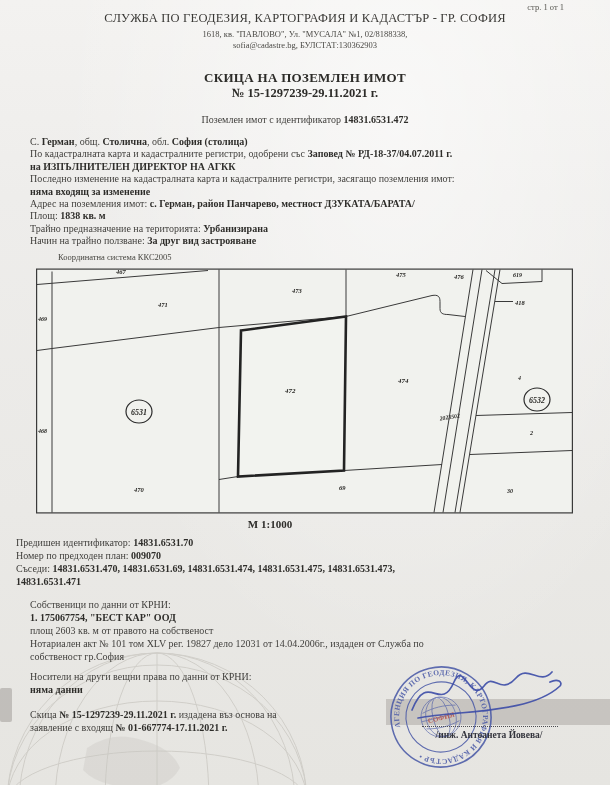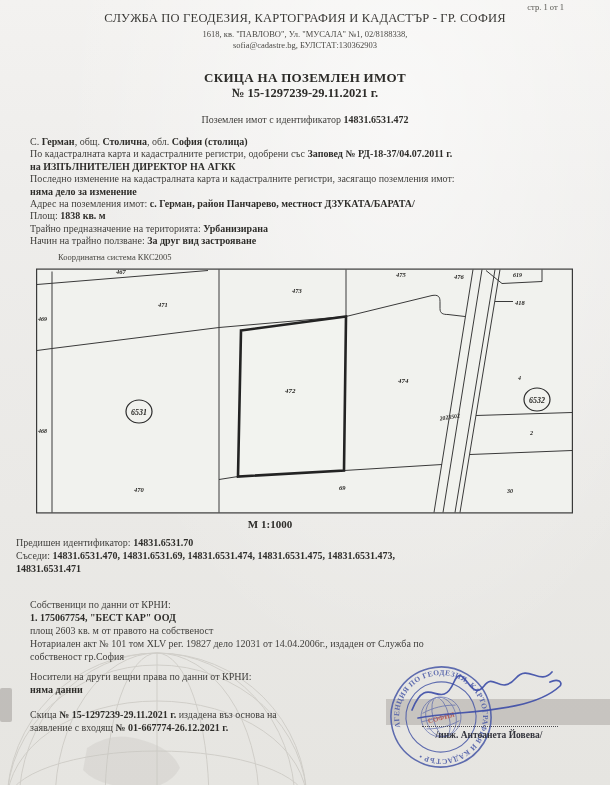--- a/index.html
+++ b/index.html
@@ -70,21 +70,21 @@
   <div class="abs title1 center">СКИЦА НА ПОЗЕМЛЕН ИМОТ</div>
   <div class="abs title2 center">№ 15-1297239-29.11.2021 г.</div>
 
   <div class="abs subtitle center tline"><span>Поземлен имот с идентификатор </span><span class="b">14831.6531.472</span></div>
 
   <div class="abs infoblock">
     <div class="tline"><span>С. </span><span class="b">Герман</span><span>, общ. </span><span class="b">Столична</span><span>, обл. </span><span class="b">София (столица)</span></div>
     <div class="tline"><span>По кадастралната карта и кадастралните регистри, одобрени със </span><span class="b">Заповед № РД-18-37/04.07.2011 г.</span></div>
     <div class="tline"><span class="b">на ИЗПЪЛНИТЕЛЕН ДИРЕКТОР НА АГКК</span></div>
     <div class="tline"><span>Последно изменение на кадастралната карта и кадастралните регистри, засягащо поземления имот:</span></div>
-    <div class="tline"><span class="b">няма дело за изменение</span></div>
+    <div class="tline"><span class="b">няма входящ за изменение</span></div>
     <div class="tline"><span>Адрес на поземления имот: </span><span class="b">с. Герман, район Панчарево, местност ДЗУКАТА/БАРАТА/</span></div>
     <div class="tline"><span>Площ: </span><span class="b">1838 кв. м</span></div>
     <div class="tline"><span>Трайно предназначение на територията: </span><span class="b">Урбанизирана</span></div>
     <div class="tline"><span>Начин на трайно ползване: </span><span class="b">За друг вид застрояване</span></div>
   </div>
 
   <div class="abs coordsys">Координатна система ККС2005</div>
 
   <svg class="abs mapwrap" width="537" height="248" viewBox="0 0 537 245">
     <rect x="0.6" y="0.6" width="535.8" height="243.8" fill="#f1f2ee" stroke="#3a3a3a" stroke-width="1.2"></rect>
@@ -122,40 +122,41 @@
     <text class="plabel" x="471" y="224" font-size="6">30</text>
     <text class="plabel" x="103" y="146" font-size="8" text-anchor="middle">6531</text>
     <text class="plabel" x="501" y="134" font-size="8" text-anchor="middle">6532</text>
     <text class="plabel" x="404" y="152" font-size="5.8" transform="rotate(-9 404 152)">2023502</text>
   </svg>
 
   <div class="abs scale center">М 1:1000</div>
 
   <div class="abs detailsblock">
     <div class="tline"><span>Предишен идентификатор: </span><span class="b">14831.6531.70</span></div>
+    <div class="tline"><span>Номер по предходен план: </span><span class="b">009070</span></div>
     <div class="tline"><span>Съседи: </span><span class="b">14831.6531.470, 14831.6531.69, 14831.6531.474, 14831.6531.475, 14831.6531.473,</span></div>
     <div class="tline"><span class="b">14831.6531.471</span></div>
   </div>
 
   <div class="abs ownersblock">
     <div class="tline"><span>Собственици по данни от КРНИ:</span></div>
     <div class="tline"><span class="b">1. 175067754, "БЕСТ КАР" ООД</span></div>
     <div class="tline"><span>площ 2603 кв. м от правото на собственост</span></div>
     <div class="tline"><span>Нотариален акт № 101 том XLV рег. 19827 дело 12031 от 14.04.2006г., издаден от Служба по</span></div>
     <div class="tline"><span>собственост гр.София</span></div>
   </div>
 
   <div class="abs rightsblock">
     <div class="tline"><span>Носители на други вещни права по данни от КРНИ:</span></div>
     <div class="tline"><span class="b">няма данни</span></div>
   </div>
 
   <div class="abs footerblock">
     <div class="tline"><span>Скица </span><span class="b">№ 15-1297239-29.11.2021 г.</span><span> издадена въз основа на</span></div>
-    <div class="tline"><span>заявление с входящ </span><span class="b">№ 01-667774-26.12.2021 г.</span></div>
+    <div class="tline"><span>заявление с входящ </span><span class="b">№ 01-667774-17.11.2021 г.</span></div>
   </div>
 
   <div class="abs grayband"></div>
   <div class="abs grayblob"></div>
 
   <svg class="abs stamp" width="106" height="106" viewBox="0 0 106 106">
     <defs>
       <path id="ringPath" d="M53,53 m-42,0 a42,42 0 1,1 84,0 a42,42 0 1,1 -84,0"></path>
     </defs>
     <circle cx="53" cy="53" r="50" fill="none" stroke="#4757a6" stroke-width="1.6"></circle>

